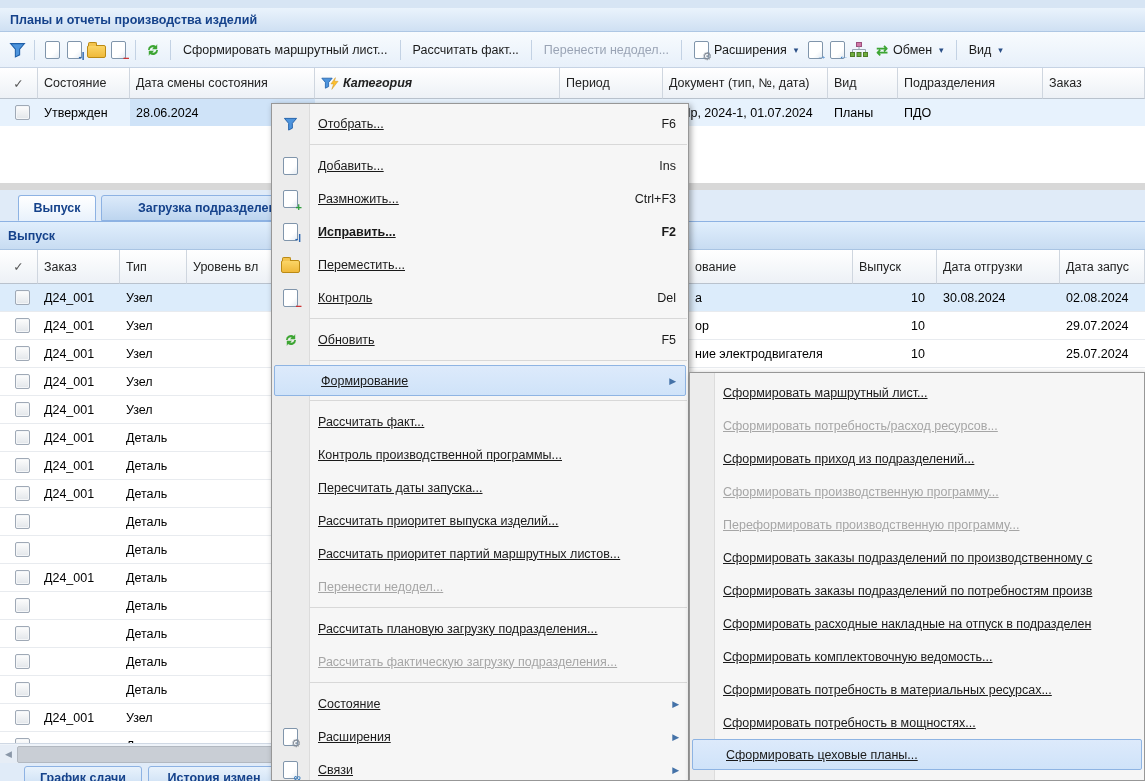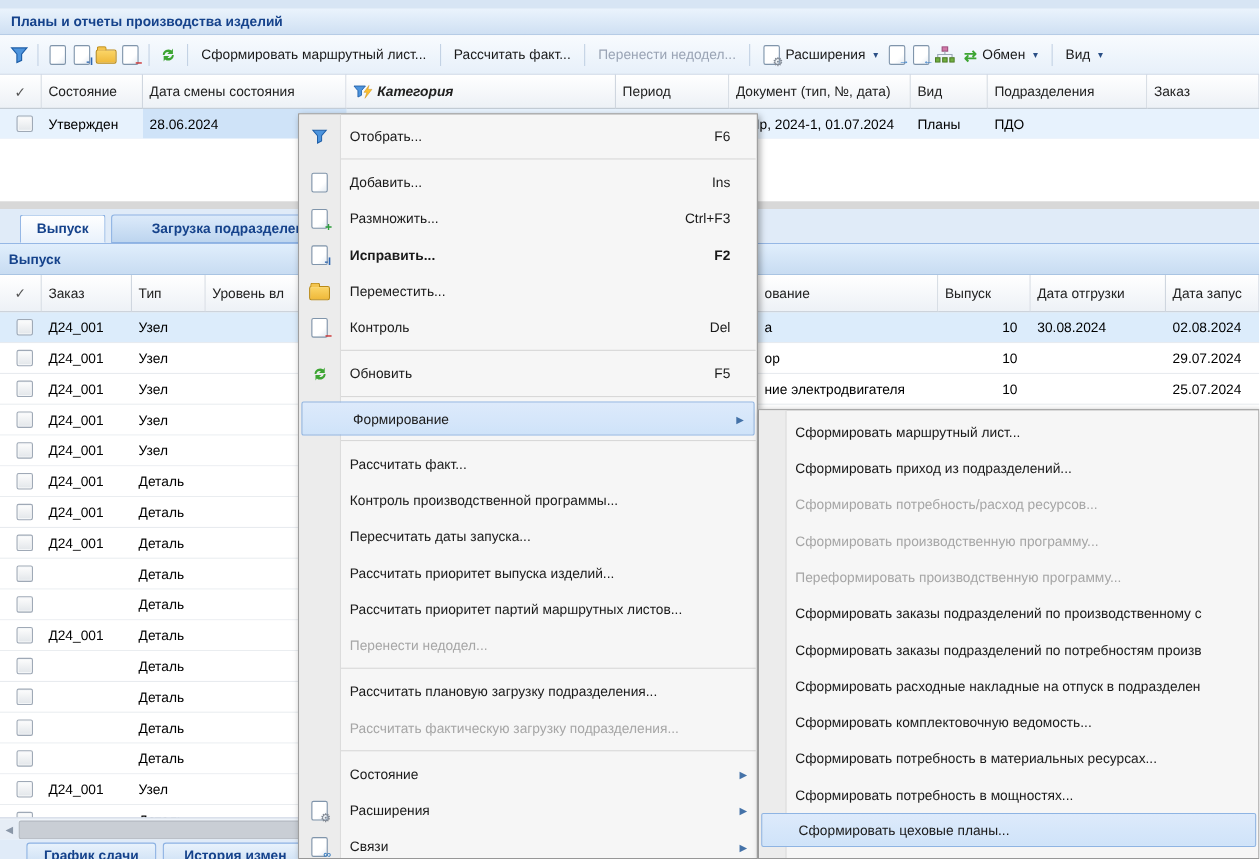--- a/index.html
+++ b/index.html
@@ -102,22 +102,22 @@
   .menu{position:absolute;background:#f6f6f6;border:1px solid #979797;box-shadow:2px 2px 6px rgba(0,0,0,.35);
     overflow:hidden;box-sizing:border-box;z-index:20;padding-top:3px;}
   #ctx-menu{left:271px;top:103px;width:418px;height:678px;}
   #sub-menu{left:689px;top:372px;width:456px;height:409px;z-index:21;}
   .gutter{position:absolute;left:0;top:0;bottom:0;background:#ececec;border-right:1px solid #dcdcdc;}
   #ctx-menu .gutter{width:37px;}
   #sub-menu .gutter{width:24px;}
   .m-item{position:relative;height:33px;display:flex;align-items:center;box-sizing:border-box;}
   .m-ic{width:37px;display:flex;align-items:center;justify-content:center;flex:0 0 auto;}
   #sub-menu .m-ic{width:24px;}
-  .m-lb{padding-left:9px;flex:1;white-space:nowrap;overflow:hidden;}
-  .m-sc{padding-right:24px;white-space:nowrap;}
+  .m-lb{padding-left:9px;flex:1;white-space:nowrap;overflow:hidden;text-decoration:underline;}
+  .m-sc{padding-right:12px;white-space:nowrap;}
   .m-ar{position:absolute;right:7px;top:50%;transform:translateY(-50%) scale(.72);color:#4472a8;}
   .m-item.b .m-lb,.m-item.b .m-sc{font-weight:bold;}
   .m-item.dis .m-lb,.m-item.dis .m-sc{color:#a6a6a6;}
   .m-item.hl{margin:0 2px;border:1px solid #8eb4e3;border-radius:2px;
     background:linear-gradient(#ddeafb,#cfe3f9);height:31px;}
   .m-sep{height:1px;background:#d8d8d8;margin:4px 1px;}
 </style>
 </head>
 <body>
 
@@ -586,27 +586,27 @@
         <span class="m-lb">Связи</span>
         <span class="m-ar">▶</span>
       </div>
     </div>
   <div class="menu" id="sub-menu">
     <div class="gutter"></div>
   <div class="m-item">
         <span class="m-ic"></span>
         <span class="m-lb">Сформировать маршрутный лист...</span>
       </div>
+      <div class="m-item dis">
+        <span class="m-ic"></span>
+        <span class="m-lb">Сформировать потребность/расход ресурсов...</span>
+      </div>
       <div class="m-item">
         <span class="m-ic"></span>
         <span class="m-lb">Сформировать приход из подразделений...</span>
-      </div>
-      <div class="m-item dis">
-        <span class="m-ic"></span>
-        <span class="m-lb">Сформировать потребность/расход ресурсов...</span>
       </div>
       <div class="m-item dis">
         <span class="m-ic"></span>
         <span class="m-lb">Сформировать производственную программу...</span>
       </div>
       <div class="m-item dis">
         <span class="m-ic"></span>
         <span class="m-lb">Переформировать производственную программу...</span>
       </div>
       <div class="m-item">

